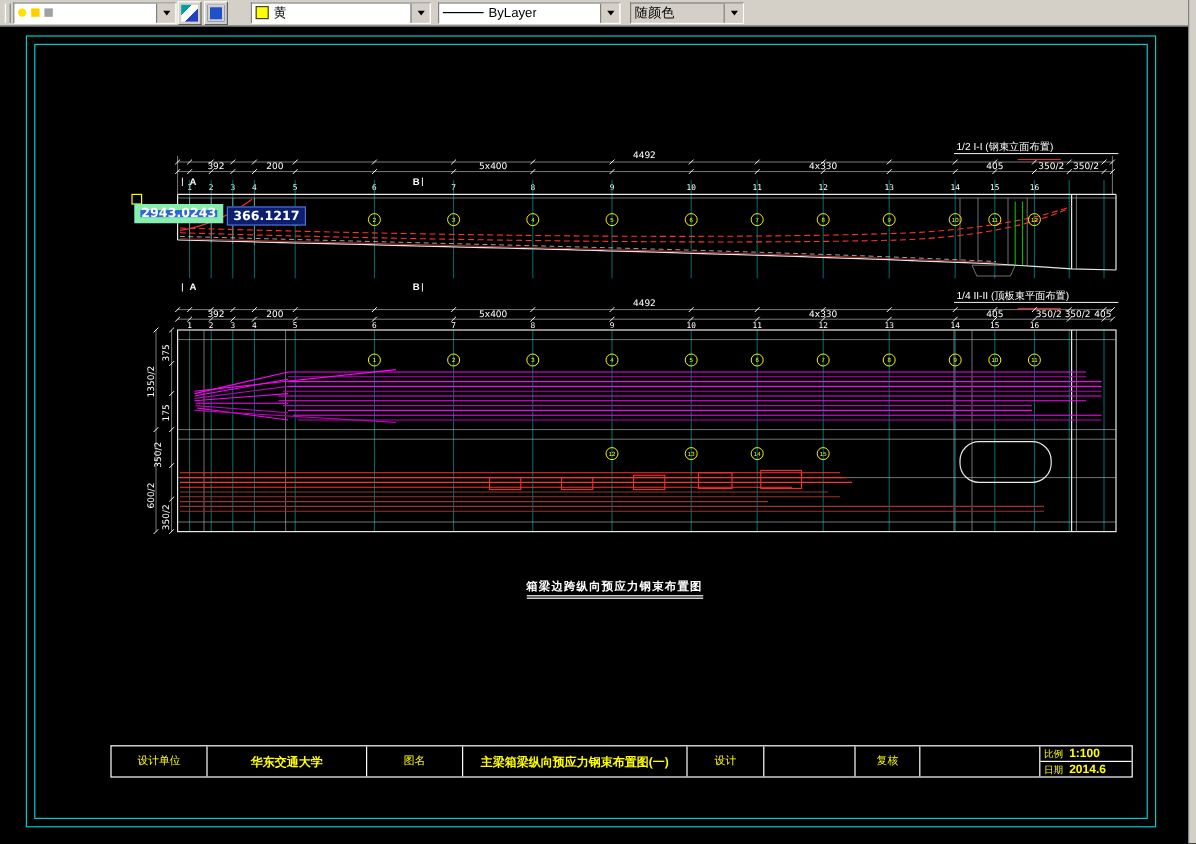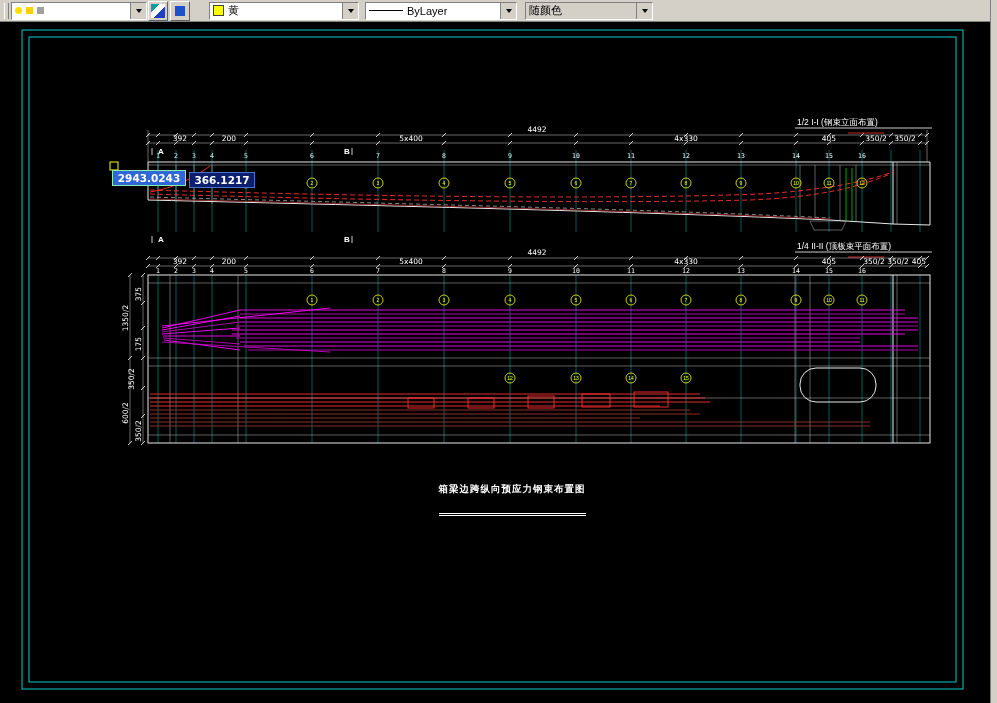--- a/index.html
+++ b/index.html
@@ -53,28 +53,28 @@
   .maroon{stroke:#a03030;stroke-width:0.9;fill:none}
   .green{stroke:#00d800;stroke-width:0.8}
   .mag{stroke:#ff00ff;stroke-width:0.9;fill:none}
   .mag2{stroke:#c000c0;stroke-width:0.9;fill:none}
   .marker{fill:none;stroke:#ffff00;stroke-width:0.8}
   .mktxt{fill:#ffff00;font-size:5px;text-anchor:middle}
   .ysq{fill:none;stroke:#ffff00;stroke-width:1}
   
   .tooltip-x{position:absolute;left:112px;top:148px;width:74px;height:16px;background:#2f66d8;
              color:#fff;font:bold 10.5px "DejaVu Sans",sans-serif;display:flex;align-items:center;
-             justify-content:center;border:1px solid #86efac;box-sizing:border-box}
+             justify-content:center;border:5px solid #86efac;box-sizing:border-box}
   .tooltip-y{position:absolute;left:189px;top:150px;width:66px;height:16px;background:#0c1f6e;
              color:#fff;font:bold 10.5px "DejaVu Sans",sans-serif;display:flex;align-items:center;
              justify-content:center;border:1px solid #4a6fd0;box-sizing:border-box}
   
   .caption{position:absolute;left:392px;top:461px;width:240px;text-align:center;color:#fff;
            font-size:9.5px;font-weight:bold;letter-spacing:1px}
-  .caption span{border-bottom:3px double #fff;padding-bottom:19px}
+  .caption span{border-bottom:3px double #fff;padding-bottom:1px}
   
   .titleblock{position:absolute;left:92px;top:599px;width:852px;height:27px;display:flex;
               border:1px solid #fff;box-sizing:border-box;color:#ffff00;background:#000}
   .tb-cell{border-right:1px solid #fff;display:flex;align-items:center;justify-content:center;
            font-size:9px;box-sizing:border-box;overflow:hidden;white-space:nowrap}
   .tb-cell.big{font-size:10px;font-weight:bold}
   .w1{width:80px}.w2{width:133px}.w3{width:80px}.w4{width:187px}.w5{width:64px}
   .w6{width:76px}.w7{width:54px}.w8{width:100px}
   .tb-last{width:76px;display:flex;flex-direction:column;border-right:none}
   .tb-row{flex:1;display:flex;align-items:center;width:100%;border-bottom:1px solid #fff;
@@ -110,21 +110,21 @@
         <i class="arr"></i>
       </span>
   </div>
   <div class="combo" style="width:152px;margin-left:6px">
     <span class="lwsample"></span>
     <span class="combo-text">ByLayer</span>
     <span class="combo-btn">
         <i class="arr"></i>
       </span>
   </div>
-  <div class="combo disabled" style="width:128px;margin-left:8px">
+  <div class="combo disabled" style="width:95px;margin-left:8px">
     <span class="combo-text">随颜色</span>
     <span class="combo-btn">
         <i class="arr"></i>
       </span>
   </div>
 </div>
 
 <div class="canvas">
 
 <svg width="990" height="681" viewBox="0 0 990 681">
@@ -508,15 +508,35 @@
           <text x="686" y="358" class="mktxt">15</text>
         </g>
   </g>
 </svg>
 
   <div class="tooltip-x">2943.0243</div>
   <div class="tooltip-y">366.1217</div>
 
   <div class="caption"><span>箱梁边跨纵向预应力钢束布置图</span></div>
 
+  <div class="titleblock">
+    <div class="tb-cell w1">设计单位</div>
+    <div class="tb-cell w2 big">华东交通大学</div>
+    <div class="tb-cell w3">图名</div>
+    <div class="tb-cell w4 big">主梁箱梁纵向预应力钢束布置图(一)</div>
+    <div class="tb-cell w5">设计</div>
+    <div class="tb-cell w6"></div>
+    <div class="tb-cell w7">复核</div>
+    <div class="tb-cell w8"></div>
+    <div class="tb-last">
+      <div class="tb-row">
+        <span class="tb-lab">比例</span>
+        <span class="tb-val">1:100</span>
+      </div>
+      <div class="tb-row">
+        <span class="tb-lab">日期</span>
+        <span class="tb-val">2014.6</span>
+      </div>
+    </div>
+  </div>
 </div>
 
 <div class="right-strip"></div>
 
 </body></html>

